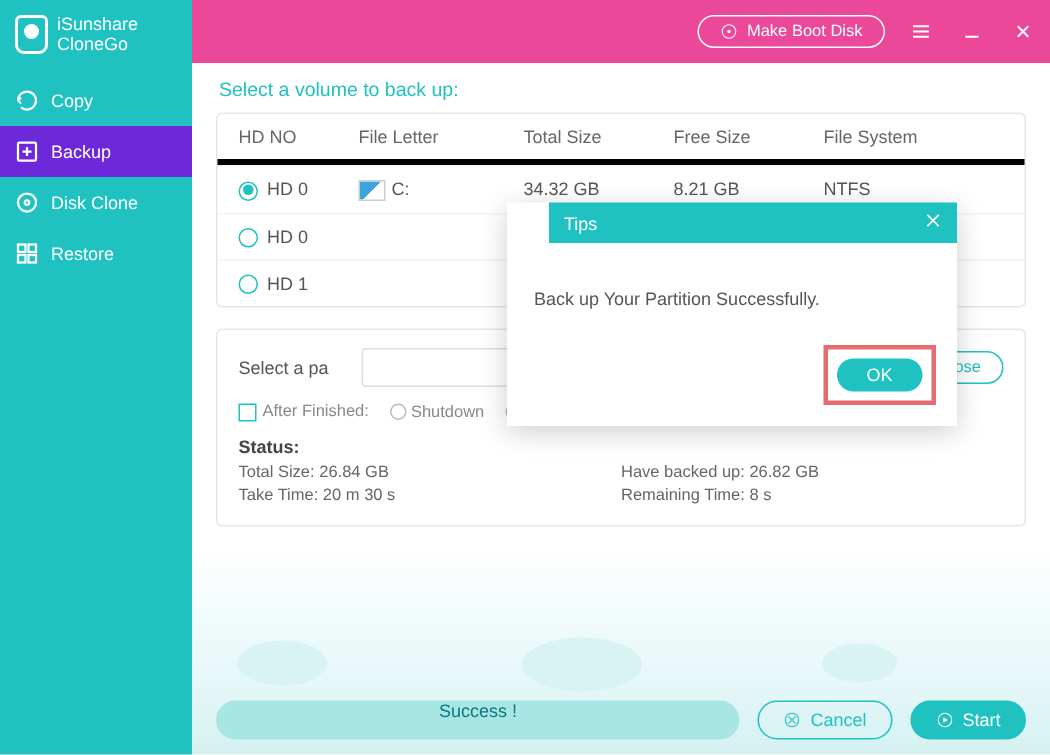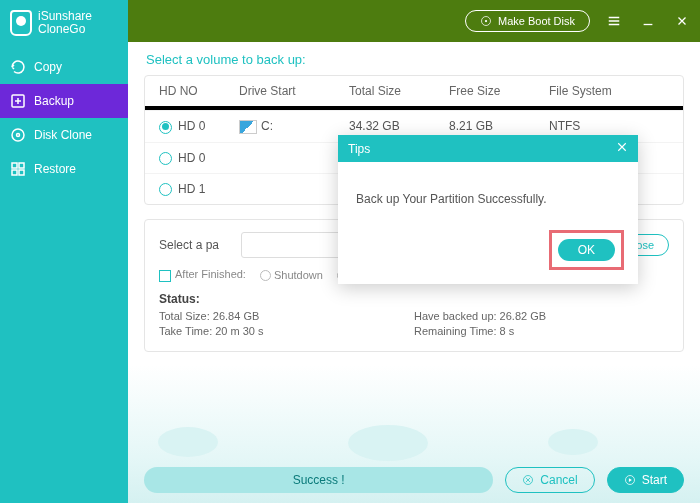--- a/index.html
+++ b/index.html
@@ -8,21 +8,21 @@
   .sidebar { width: 128px; background: #1fc1c1; color: #fff; display: flex; flex-direction: column; font-size: 12px; }
   .logo { display: flex; align-items: center; gap: 6px; padding: 10px 8px 14px 10px; }
   .logo-icon { width: 22px; height: 26px; border: 2px solid #fff; border-radius: 4px 4px 6px 6px; position: relative; }
   .logo-icon::before { content:""; position:absolute; top:4px; left:4px; width:10px; height:10px; border-radius:50%; background:#fff; }
   .logo-text { font-size: 12px; line-height: 13px; font-weight: 500; }
   .nav-item { display:flex; align-items:center; gap:8px; padding: 9px 10px; cursor:pointer; }
   .nav-item.active { background: #6d28d9; }
   .nav-icon { width:16px; height:16px; display:flex; align-items:center; justify-content:center; }
   .nav-icon svg { width:16px; height:16px; fill:none; stroke:#fff; stroke-width:1.5; }
   .main { flex:1; position:relative; background:#fff; }
-  .titlebar { height:42px; background:#4d7c0f; display:flex; align-items:center; justify-content:flex-end; padding:2px 8px; gap:14px; }
+  .titlebar { height:42px; background:#ec4899; display:flex; align-items:center; justify-content:flex-end; padding:2px 8px; gap:14px; }
   .boot-btn { border:1.5px solid #fff; color:#fff; border-radius:14px; padding:4px 14px; font-size:11px; display:flex; align-items:center; gap:6px; cursor:pointer; background:transparent; }
   .win-btn { width:20px; height:20px; display:flex; align-items:center; justify-content:center; cursor:pointer; color:#fff; }
   .win-btn svg { stroke:#fff; fill:none; stroke-width:1.5; }
   .content { position:absolute; top:42px; bottom:0; left:0; right:0; padding:0 16px 10px 16px; background: linear-gradient(to bottom, #fff 0%, #fff 70%, #e5f7f7 90%, #d5f1f1 100%); }
   .section-title { color:#1fc1c1; font-size:13px; padding: 10px 0 8px 2px; }
   .table-box { border:1px solid #e5e5e5; border-radius:4px; background:#fff; }
   .thead, .trow { display:grid; grid-template-columns: 80px 110px 100px 100px 100px; align-items:center; padding: 8px 14px; font-size:12px; color:#555; }
   .thead { border-bottom:4px solid #000000; color:#666; }
   .trow { border-top:1px solid #f3f3f3; }
   .radio { width:13px; height:13px; border:1.5px solid #1fc1c1; border-radius:50%; display:inline-block; margin-right:6px; vertical-align:middle; position:relative; }
@@ -31,27 +31,27 @@
   .lower-box { border:1px solid #e5e5e5; border-radius:4px; background:rgba(255,255,255,0.9); margin-top:14px; padding:12px 14px 14px 14px; font-size:12px; color:#555; }
   .path-row { display:flex; align-items:center; gap:10px; }
   .path-input { flex:0 0 320px; height:26px; border:1px solid #ddd; border-radius:3px; padding:0 6px; font-size:12px; color:#555; }
   .choose-btn { margin-left:auto; border:1.5px solid #1fc1c1; color:#1fc1c1; background:#fff; border-radius:14px; padding:4px 14px; font-size:11px; display:flex; align-items:center; gap:6px; cursor:pointer; }
   .after-row { display:flex; align-items:center; gap:14px; margin-top:10px; color:#888; font-size:11px; }
   .chk { width:12px; height:12px; border:1.5px solid #1fc1c1; display:inline-block; margin-right:4px; vertical-align:middle; }
   .mini-radio { width:11px; height:11px; border:1.5px solid #bbb; border-radius:50%; display:inline-block; margin-right:3px; vertical-align:middle; }
   .status-block { margin-top:10px; }
   .status-grid { display:grid; grid-template-columns: 1fr 1fr; font-size:11px; color:#666; row-gap:3px; margin-top:4px; }
   .bottom-bar { position:absolute; left:16px; right:16px; bottom:10px; display:flex; align-items:center; gap:12px; }
-  .progress { flex:1; height:26px; border-radius:13px; background:#a8e6e6; color:#0a7a7a; font-size:12px; display:flex; align-items:center; justify-content:center; }
+  .progress { flex:1; height:26px; border-radius:13px; background:#a8e6e6; color:#0a7a7a; font-size:12px; display:flex; align-items:flex-start; justify-content:center; }
   .pill-btn { border:1.5px solid #1fc1c1; color:#1fc1c1; background:transparent; border-radius:14px; padding:5px 16px; font-size:12px; display:flex; align-items:center; gap:6px; cursor:pointer; }
   .pill-btn.solid { background:#1fc1c1; color:#fff; }
   .pill-btn svg { width:12px; height:12px; }
   
   .dialog { position:absolute; left:210px; top:135px; width:300px; background:#fff; box-shadow:0 4px 18px rgba(0,0,0,0.2); }
-  .dialog-title { background:#1fc1c1; color:#fff; font-size:12px; padding:6px 10px; display:flex; align-items:center; justify-content:space-between; }
+  .dialog-title { background:#1fc1c1; color:#fff; font-size:12px; padding:6px 10px; display:flex; align-items:center; justify-content:space-between;margin-left:28px; }
   .dialog-close { cursor:pointer; }
   .dialog-body { padding: 30px 18px 24px 18px; font-size:12px; color:#555; }
   .dialog-foot { padding: 0 14px 14px 0; display:flex; justify-content:flex-end; }
   .ok-wrap { border:3px solid #e86b74; padding:6px; }
   .ok-btn { background:#1fc1c1; color:#fff; border:none; border-radius:12px; padding:4px 20px; font-size:12px; cursor:pointer; }
   .clouds { position:absolute; bottom:46px; left:0; right:0; height:50px; pointer-events:none; }
   .cloud { position:absolute; background:#d9f3f3; border-radius:50%; }
 </style>
 </head>
 <body>
@@ -128,21 +128,21 @@
             <path d="M4 4l8 8M12 4l-8 8"></path>
           </svg>
         </div>
     </div>
 
     <div class="content">
       <div class="section-title">Select a volume to back up:</div>
       <div class="table-box">
         <div class="thead">
           <div>HD NO</div>
-          <div>Drive Start</div>
+          <div>File Letter</div>
           <div>Total Size</div>
           <div>Free Size</div>
           <div>File System</div>
         </div>
         <div class="trow">
           <div><span class="radio checked"></span><span>HD 0</span></div>
           <div><span class="drive-flag"></span><span>C:</span></div>
           <div>34.32 GB</div>
           <div>8.21 GB</div>
           <div>NTFS</div>

